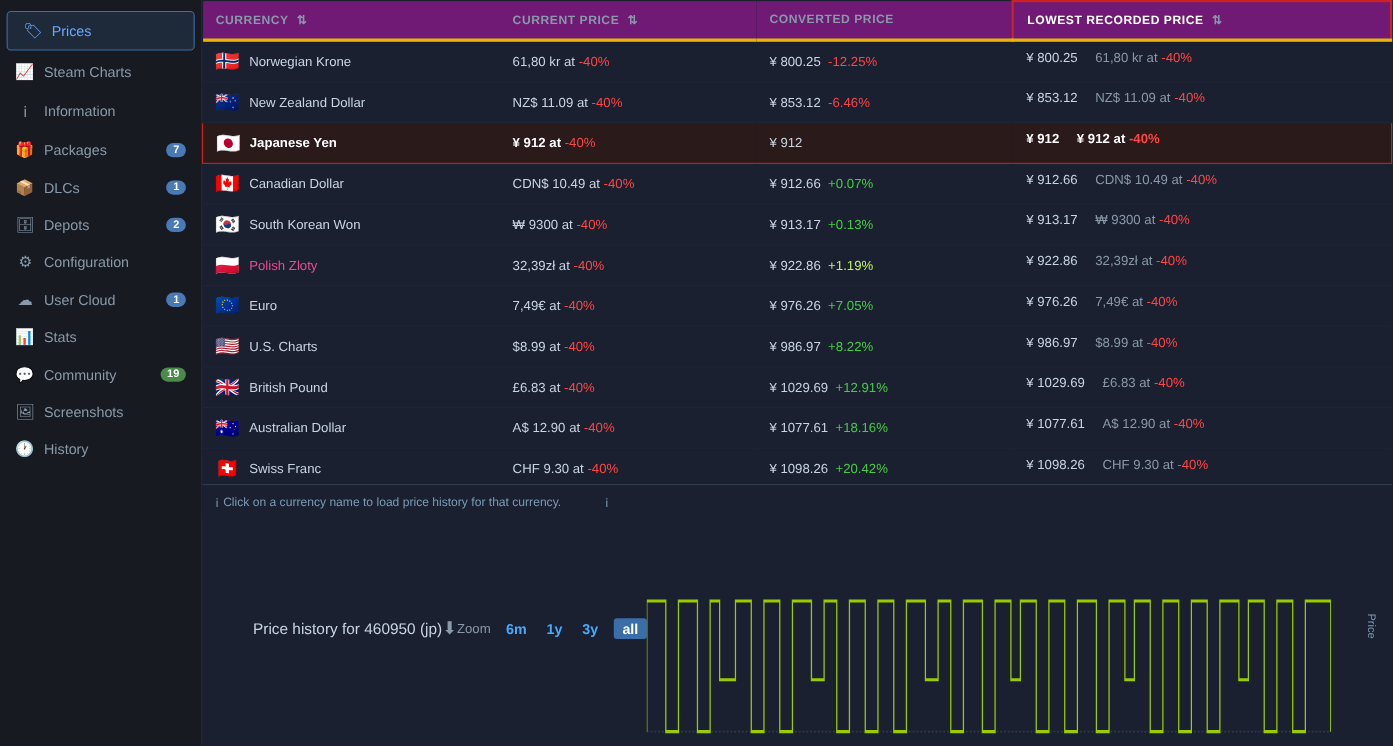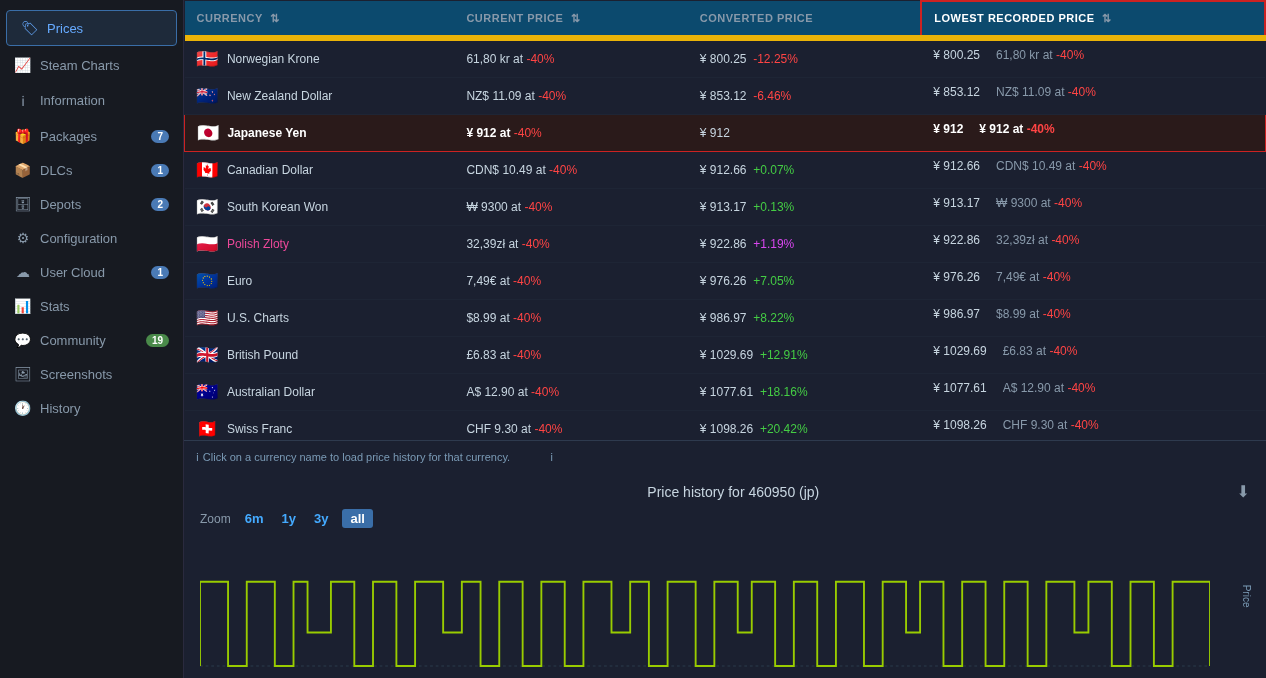--- a/index.html
+++ b/index.html
@@ -63,22 +63,22 @@
     
     #table-area {
       overflow-y: auto;
       max-height: 440px;
     }
     table {
       width: 100%;
       border-collapse: collapse;
     }
     thead tr {
-      background: #0c4a6e;
-      border-bottom: 6px solid #eab308;
+      background: #701a75;
+      border-bottom: 3px solid #eab308;
     }
     thead th {
       padding: 10px 12px;
       text-align: left;
       font-size: 11px;
       font-weight: bold;
       color: #8899aa;
       letter-spacing: 0.5px;
       white-space: nowrap;
       cursor: pointer;
@@ -110,21 +110,21 @@
       color: #7a9ab5;
       font-size: 11px;
     }
     .info-bar span { display: flex; align-items: center; gap: 4px; }
 
     
     #chart-area {
       flex: 1;
       padding: 10px 16px;
       display: flex;
-      flex-direction: column;
+      flex-direction: row;
     }
     .chart-header {
       display: flex;
       align-items: center;
       justify-content: space-between;
       margin-bottom: 8px;
     }
     .chart-title {
       color: #c7d5e0;
       font-size: 14px;
@@ -317,21 +317,21 @@
             </td>
           </tr>
           <tr>
             <td>
               <div class="currency-cell">
                 <span style="font-size:18px">🇵🇱</span>
                 <span style="color:#ec4899;font-weight:normal;cursor:pointer">Polish Zloty</span>
               </div>
             </td>
             <td><span style="color:#c7d5e0;font-weight:normal">32,39zł at </span><span class="red">-40%</span></td>
-            <td><span style="color:#c7d5e0">¥ 922.86</span>&nbsp;&nbsp;<span style="color:#d946ef">+1.19%</span></td>
+            <td><span style="color:#c7d5e0">¥ 922.86</span>&nbsp;&nbsp;<span style="color:#bef264">+1.19%</span></td>
             <td style="display: flex; gap: 16px; align-items: center;">
               <span style="color:#c7d5e0;font-weight:normal">¥ 922.86</span>
               <span style="color:#8899aa;font-weight:normal">32,39zł at <span class="red">-40%</span></span>
             </td>
           </tr>
           <tr>
             <td>
               <div class="currency-cell">
                 <span style="font-size:18px">🇪🇺</span>
                 <span style="color:#c7d5e0;font-weight:normal;cursor:pointer">Euro</span>

